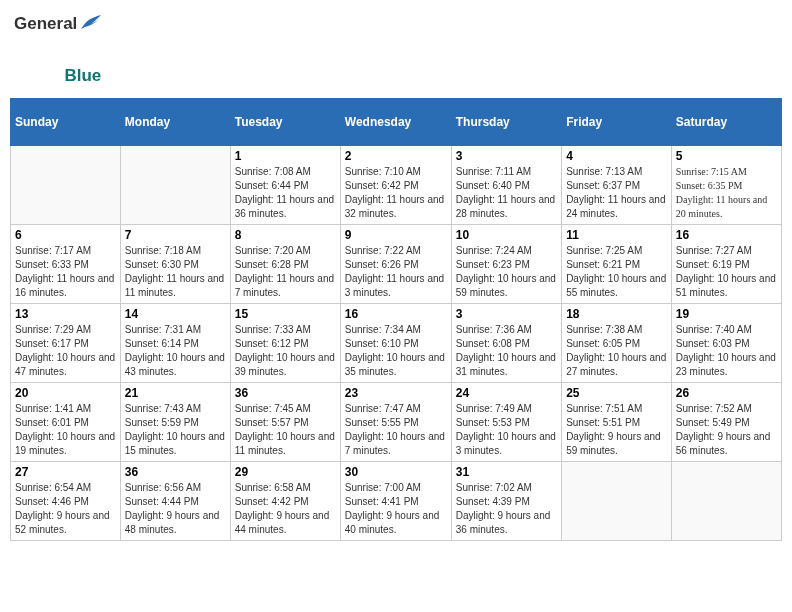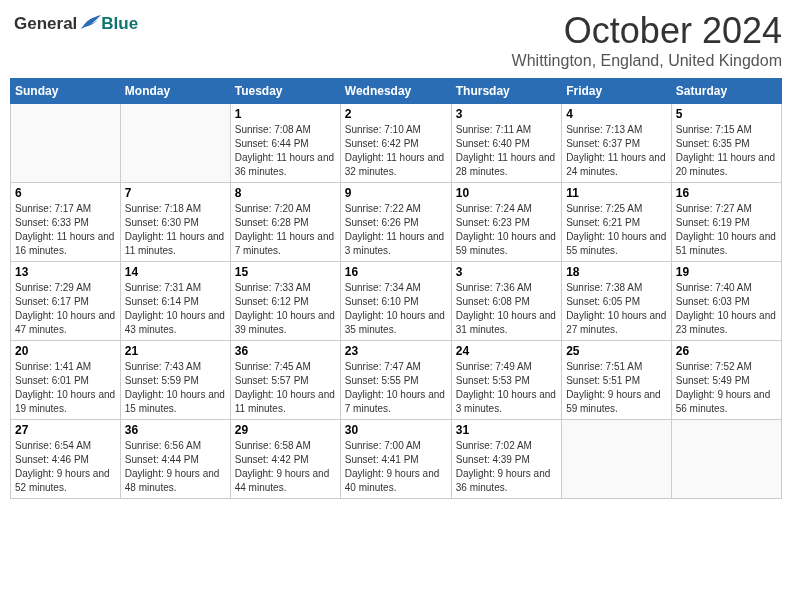--- a/index.html
+++ b/index.html
@@ -11,22 +11,24 @@
       padding: 10px;
     }
     .header-area {
       display: flex;
       justify-content: space-between;
       align-items: flex-start;
       margin-bottom: 8px;
     }
     .logo {
       display: flex;
+      flex-direction: column;
       align-items: flex-end;
       padding: 4px;
+      gap: 32px;
     }
     .title-area {
       text-align: right;
     }
     .month-title {
       font-size: 36px;
       color: #333;
       font-weight: normal;
     }
     .location-title {
@@ -34,21 +36,21 @@
       color: #555;
     }
     .calendar {
       width: 100%;
       border-collapse: collapse;
       font-size: 11px;
     }
     .calendar th {
       background-color: #2a6db5;
       color: #fff;
-      padding: 5px 4px;
+      padding: 16px 4px;
       text-align: left;
       font-size: 12px;
       font-weight: bold;
       border: 1px solid #2a6db5;
     }
     .calendar td {
       border: 1px solid #ccc;
       vertical-align: top;
       padding: 3px 4px;
       width: 113px;
@@ -93,24 +95,20 @@
       <span class="logo-text-general">General</span>
       <svg width="22" height="18" viewBox="0 0 22 18" style="margin-left:2px;margin-top:-4px;">
         <path d="M4 14 C6 8, 14 4, 22 2 C18 6, 14 10, 10 12 C14 10, 18 8, 20 6 C16 10, 10 14, 4 14Z" fill="#2a6db5"></path>
         <path d="M2 16 C4 12, 8 10, 12 10 C10 12, 6 14, 2 16Z" fill="#2a6db5"></path>
       </svg>
     </div>
     <div>
       <span class="logo-text-blue">Blue</span>
     </div>
   </div>
-  <div class="title-area">
-    <div class="month-title">October 2024</div>
-    <div class="location-title">Whittington, England, United Kingdom</div>
-  </div>
 </div>
 
 <table class="calendar">
   <thead>
     <tr>
     <th>Sunday</th>
         <th>Monday</th>
         <th>Tuesday</th>
         <th>Wednesday</th>
         <th>Thursday</th>
@@ -141,21 +139,21 @@
 Daylight: 11 hours and 28 minutes.</div>
         </td>
         <td>
           <span class="day-number">4</span>
           <div class="day-info" style="white-space: pre-line;">Sunrise: 7:13 AM
 Sunset: 6:37 PM
 Daylight: 11 hours and 24 minutes.</div>
         </td>
         <td>
           <span class="day-number">5</span>
-          <div class="day-info" style="white-space: pre-line;">Sunrise: 7:15 AM
+          <div class="day-info" style="white-space: pre-line; font-family: Liberation Serif, serif;">Sunrise: 7:15 AM
 Sunset: 6:35 PM
 Daylight: 11 hours and 20 minutes.</div>
         </td>
       </tr>
       <tr>
         <td>
           <span class="day-number">6</span>
           <div class="day-info" style="white-space: pre-line;">Sunrise: 7:17 AM
 Sunset: 6:33 PM
 Daylight: 11 hours and 16 minutes.</div>

